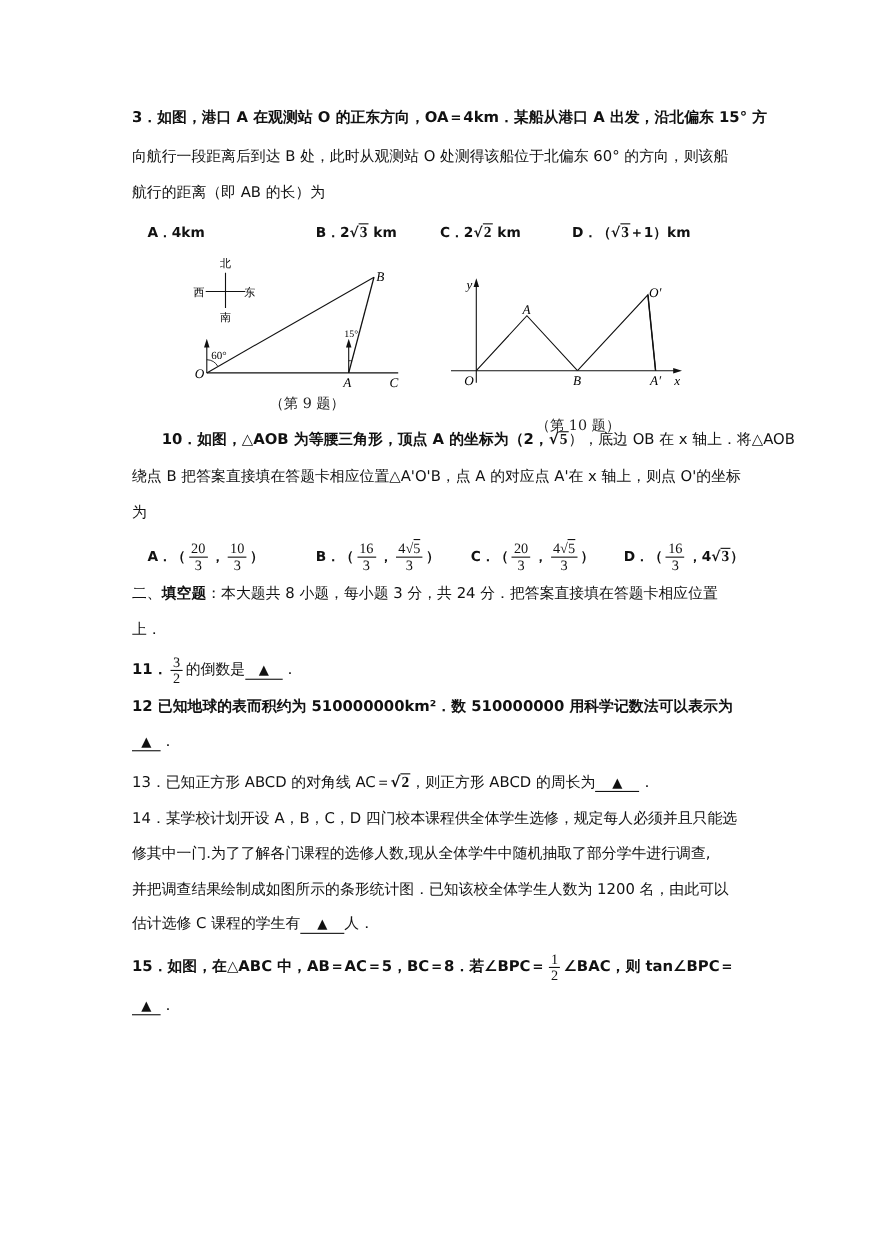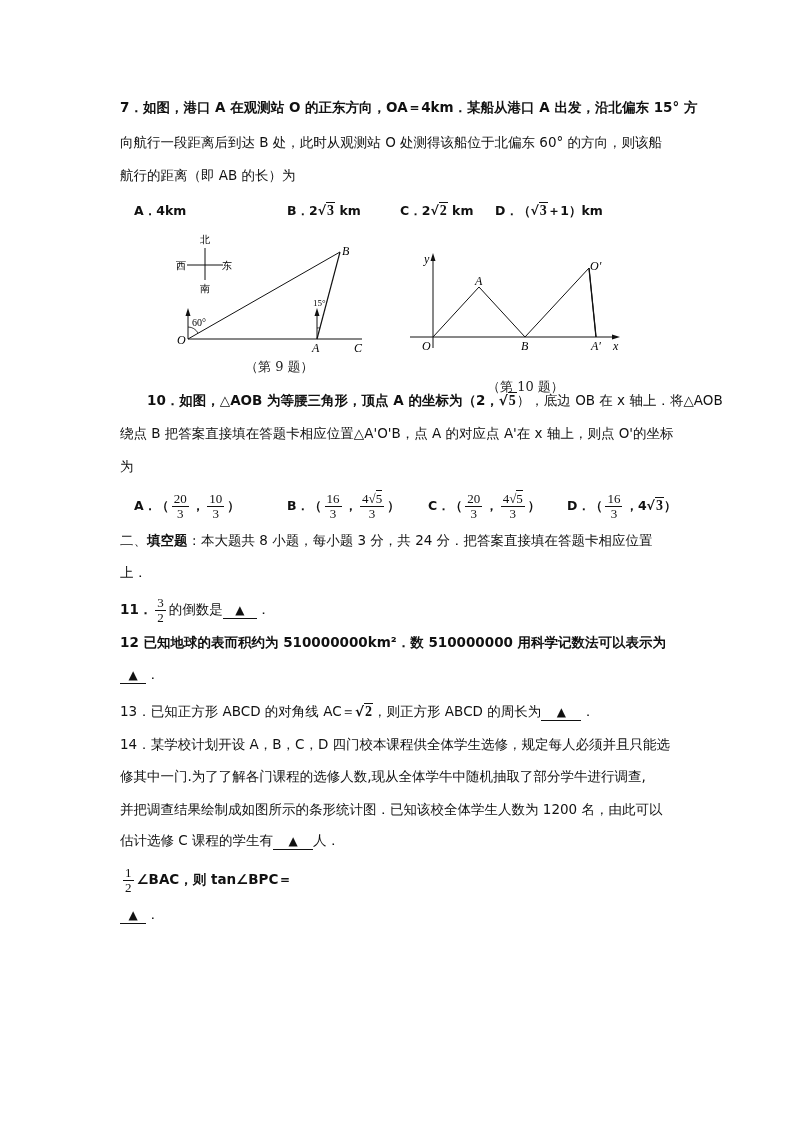--- a/index.html
+++ b/index.html
@@ -13,34 +13,34 @@
   .frac .num { border-bottom:1.2px solid #111; padding:0 2px; }
   .sqrt { display:inline-block; font-weight:bold; }
   .sqrt .rad { border-top:1.2px solid #111; padding:0 1px; font-family:"Liberation Serif", serif; font-size:14px; }
   .blank { display:inline-block; border-bottom:1.2px solid #111; min-width:34px; text-align:center; line-height:16px; font-size:12px; }
   .figcap { position:absolute; font-size:13px; font-family:"DejaVu Serif", serif; color:#222; }
   svg text { font-family:"Liberation Serif", "DejaVu Serif", serif; }
 </style>
 </head>
 <body>
 
-<div class="line b" style="top:97px;">7．如图，港口 A 在观测站 O 的正东方向，OA＝4km．某船从港口 A 出发，沿北偏东 15° 方</div>
+<div class="line b" style="top:97px;">3．如图，港口 A 在观测站 O 的正东方向，OA＝4km．某船从港口 A 出发，沿北偏东 15° 方</div>
 <div class="line" style="top:132px;">向航行一段距离后到达 B 处，此时从观测站 O 处测得该船位于北偏东 60° 的方向，则该船</div>
 <div class="line" style="top:165px;">航行的距离（即 AB 的长）为</div>
 
 <div class="opt b" style="left:134px; top:201px;">
   <span>A．</span><span>4km</span>
 </div>
 <div class="opt b" style="left:287px; top:201px;">
   <span>B．</span><span>2</span><span class="sqrt">√<span class="rad">3</span></span><span> km</span>
 </div>
 <div class="opt b" style="left:400px; top:201px;">
   <span>C．</span><span>2</span><span class="sqrt">√<span class="rad">2</span></span><span> km</span>
 </div>
-<div class="opt b" style="left:495px; top:201px;">
+<div class="opt b" style="left:520px; top:201px;">
   <span>D．</span><span>（</span><span class="sqrt">√<span class="rad">3</span></span><span>＋1）km</span>
 </div>
 
 <svg style="position:absolute; left:165px; top:228px;" width="210" height="130" viewBox="0 0 210 130">
 
   <line x1="40" y1="20" x2="40" y2="52" stroke="#111" stroke-width="1"></line>
   <line x1="22" y1="37" x2="58" y2="37" stroke="#111" stroke-width="1"></line>
   <text x="40" y="15" font-size="10" text-anchor="middle">北</text>
   <text x="40" y="64" font-size="10" text-anchor="middle">南</text>
   <text x="11" y="41" font-size="10">西</text>
@@ -155,20 +155,20 @@
 </div>
 
 <div class="line" style="top:734px;">14．某学校计划开设 A，B，C，D 四门校本课程供全体学生选修，规定每人必须并且只能选</div>
 <div class="line" style="top:766px;">修其中一门.为了了解各门课程的选修人数,现从全体学牛中随机抽取了部分学牛进行调查,</div>
 <div class="line" style="top:799px;">并把调查结果绘制成如图所示的条形统计图．已知该校全体学生人数为 1200 名，由此可以</div>
 <div class="line" style="top:830px;">
   <span>估计选修 C 课程的学生有</span><span class="blank" style="min-width:40px">▲</span><span>人．</span>
 </div>
 
 <div class="line b" style="top:862px; line-height:34px;">
-  <span class="frac">
+  <span>15．如图，在△ABC 中，AB＝AC＝5，BC＝8．若∠BPC＝</span><span class="frac">
       <span class="num">1</span>
       <span>2</span>
     </span><span>∠BAC，则 tan∠BPC＝</span>
 </div>
 <div class="line" style="top:904px;">
   <span class="blank" style="min-width:26px">▲</span><span>．</span>
 </div>
 
 </body></html>

